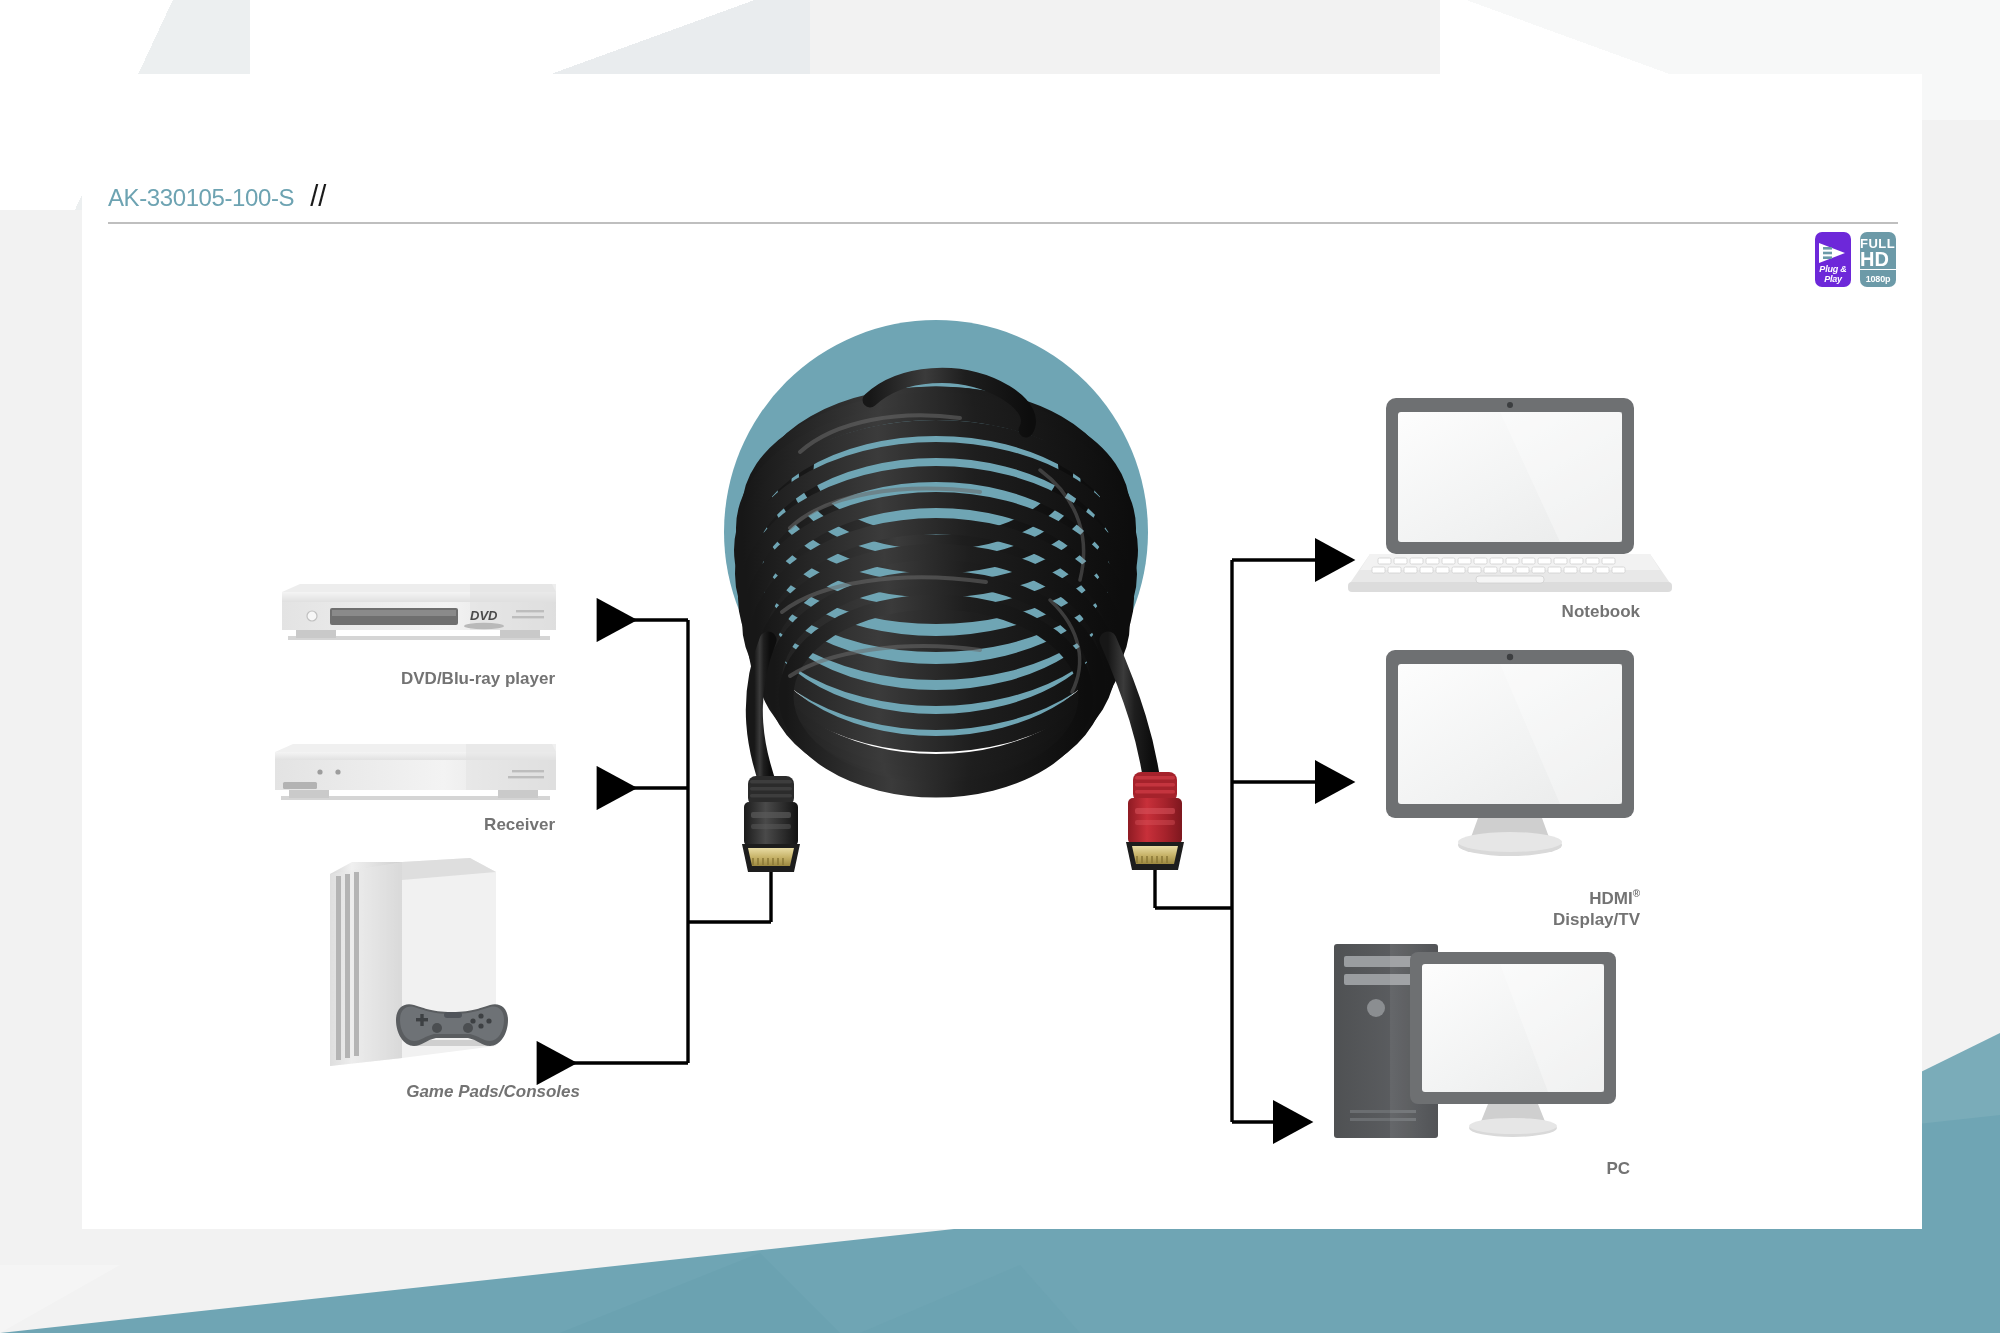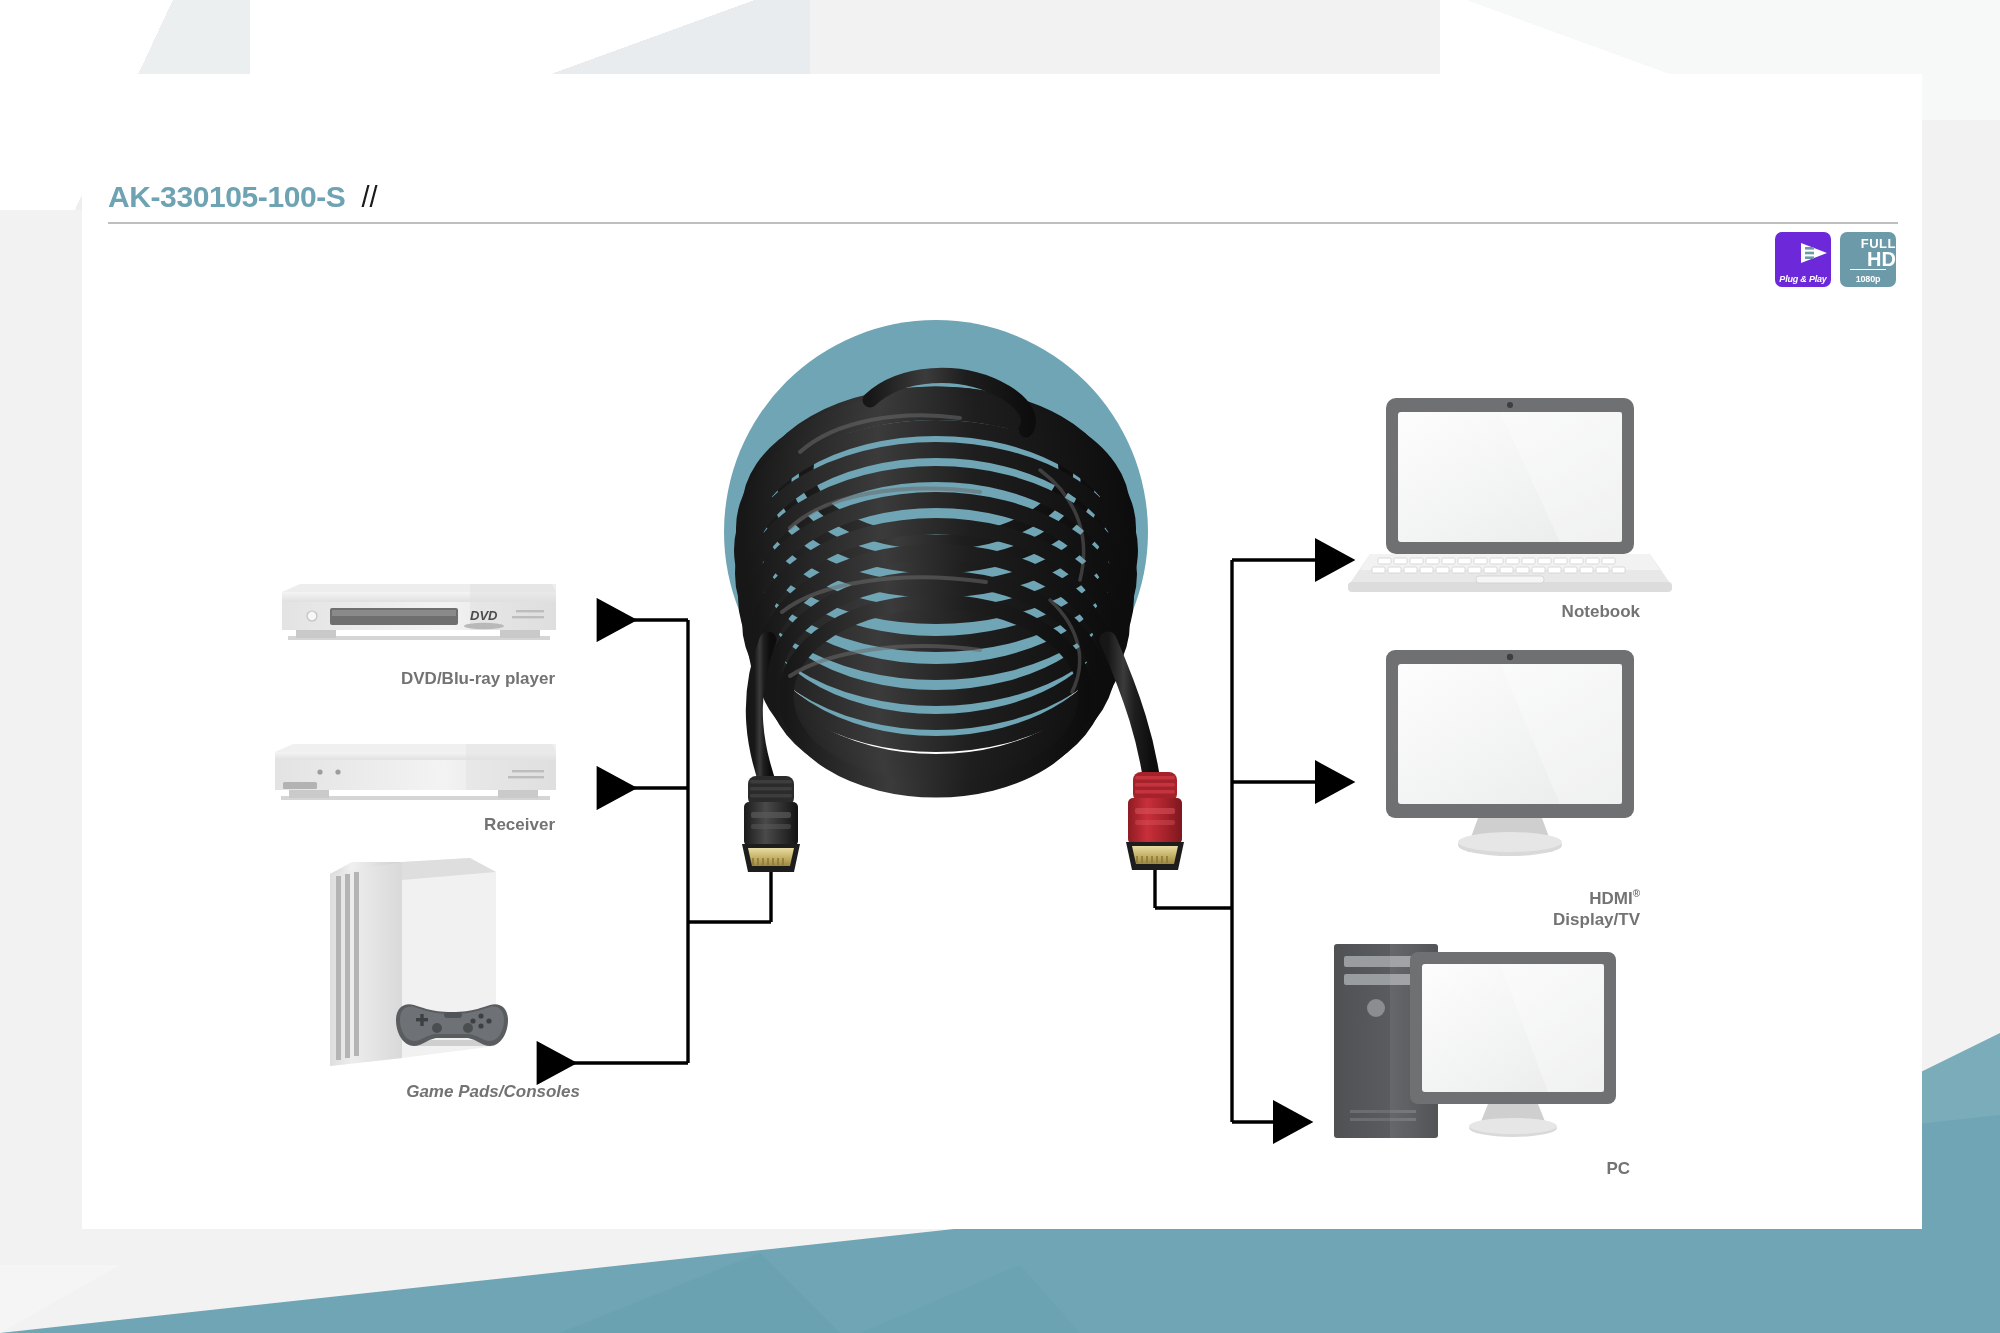--- a/index.html
+++ b/index.html
@@ -29,32 +29,32 @@
   }
 
   
   .teal-wedge{position:absolute;left:0;bottom:0;width:2000px;height:330px;overflow:hidden;}
   .teal-wedge svg{display:block;}
 
   
   .header{position:absolute;left:108px;top:180px;width:1790px;}
   .title-row{display:flex;align-items:baseline;white-space:nowrap;}
   .sku{
-    color:#6da3b2;font-weight:bold;font-size:30px;letter-spacing:-0.4px;
+    color:#6da3b2;font-weight:normal;font-size:24px;letter-spacing:-0.4px;
   }
   .slashes{color:#1a1a1a;font-size:29px;margin:0 14px 0 16px;font-weight:400;}
   .desc{color:#1a1a1a;font-size:29px;font-weight:400;letter-spacing:-0.1px;}
   .desc .reg{font-size:16px;vertical-align:super;}
   .rule{position:absolute;left:108px;top:222px;width:1790px;height:2px;background:#bfbfbf;}
 
   
   .badges{position:absolute;right:104px;top:232px;display:flex;gap:9px;}
   .badge{
-    width:56px;height:55px;border-radius:7px;
-    display:flex;flex-direction:column;align-items:flex-end;justify-content:flex-start;
+    width:36px;height:55px;border-radius:7px;
+    display:flex;flex-direction:column;align-items:flex-start;justify-content:flex-start;
     color:#ffffff;position:relative;
   }
   .badge .cap{
     position:absolute;bottom:3px;left:0;right:0;text-align:center;
     font-size:9px;font-weight:bold;letter-spacing:-0.2px;line-height:10px;
   }
   .badge-pp .glyph{margin-top:8px;}
   .badge-hd .hd-top{font-size:13px;font-weight:bold;line-height:12px;margin-top:6px;letter-spacing:0.5px;}
   .badge-hd .hd-main{font-size:20px;font-weight:bold;line-height:18px;letter-spacing:0px;}
   .badge-hd .hd-rule{width:36px;height:1px;background:#ffffff;margin:1px auto 0;}

